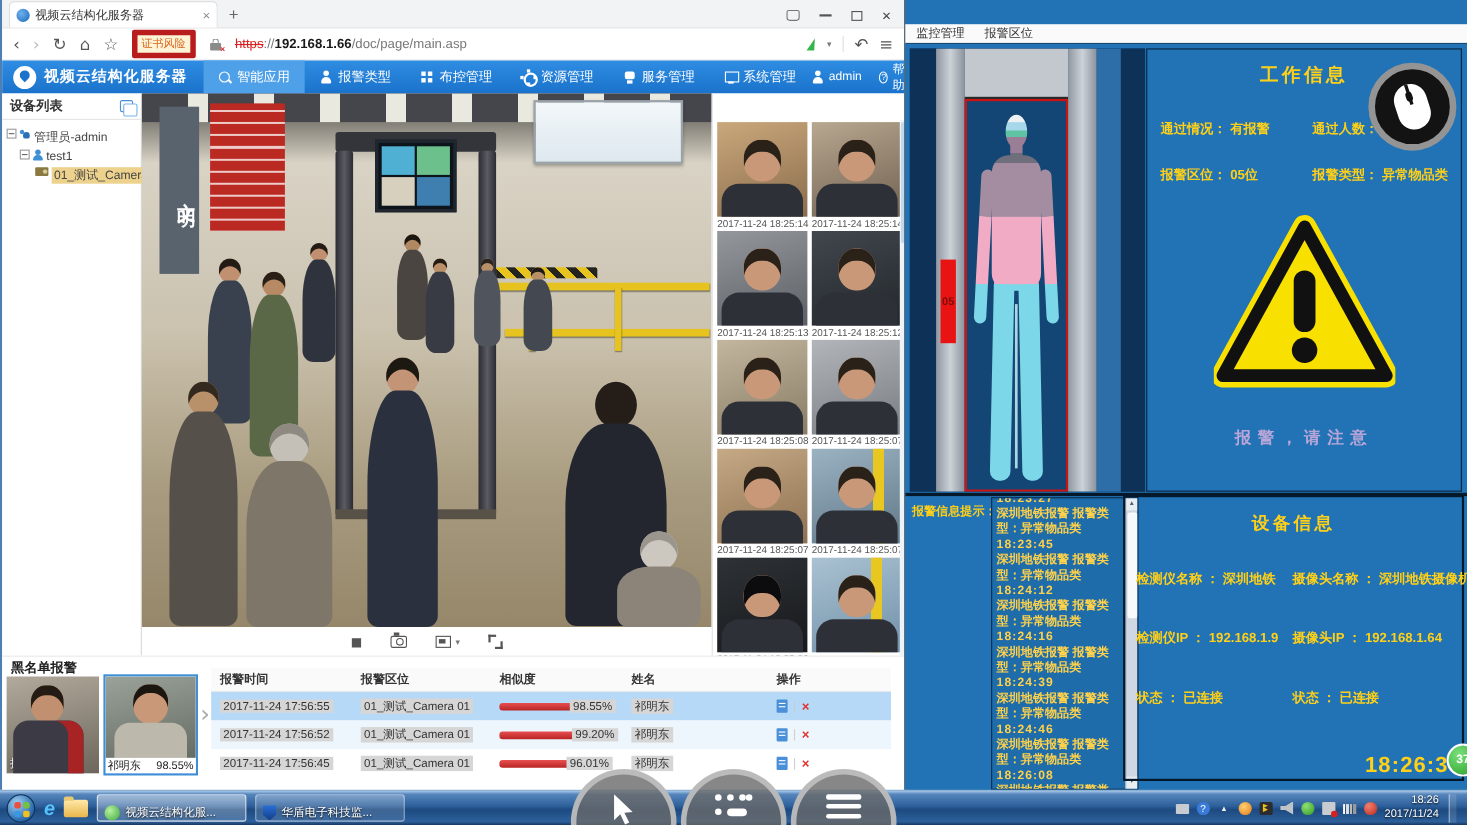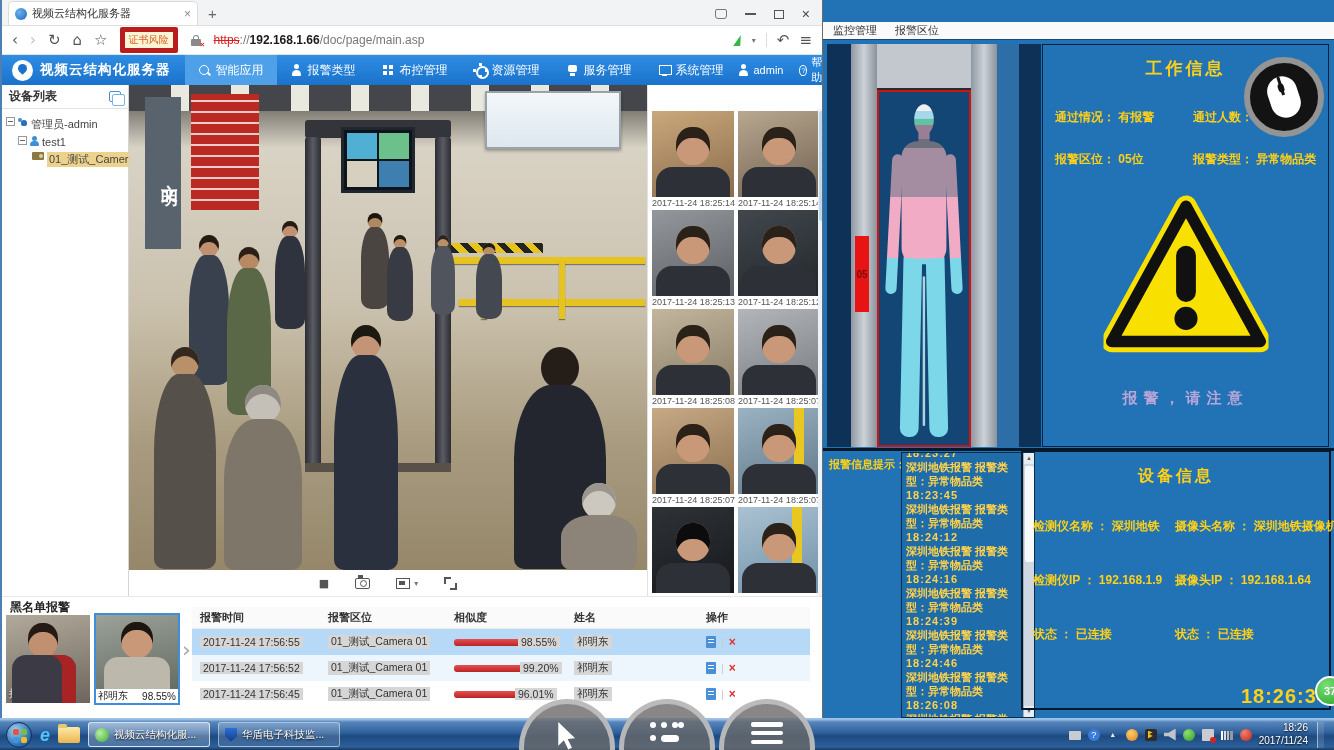--- a/index.html
+++ b/index.html
@@ -227,21 +227,21 @@
 .clock{position:absolute;right:6px;top:645px;font-size:20px;font-weight:bold;color:#ffd018;letter-spacing:1px}
 .greenbadge{position:absolute;left:492px;top:636px;width:30px;height:30px;border-radius:50%;background:radial-gradient(circle at 35% 30%,#7ae07a,#28a028);border:2px solid #fff;color:#fff;font-size:11px;font-weight:bold;display:flex;align-items:center;justify-content:center;z-index:7}
 
 
 #taskbar{position:absolute;left:0;top:718px;width:1334px;height:32px;background:linear-gradient(180deg,#a6c6e8 0%,#5585bb 10%,#2d5f9a 45%,#1d4a80 55%,#2d609b 90%,#16395f 100%);border-top:1px solid #9cc2e8;display:flex;align-items:center;gap:8px;padding:0 6px;z-index:40}
 .orb{width:26px;height:26px;border-radius:50%;background:radial-gradient(circle at 35% 30%,#9ed0f2,#2a68ac 70%,#123c70);border:1px solid #0e3258;position:relative;flex:none}
 .orb::before{content:"";position:absolute;left:6px;top:6px;width:6px;height:6px;border-radius:2px;background:#e85040;box-shadow:8px 0 0 #74c040,0 8px 0 #3898e8,8px 8px 0 #f0c020}
 .tb-ie{font-size:18px;font-weight:bold;font-style:italic;color:#58c0f8;text-shadow:0 0 3px #1a5a9a;line-height:26px}
 .tb-folder{width:22px;height:16px;background:linear-gradient(180deg,#ffe9a8,#e8b64c);border-radius:2px;position:relative;flex:none}
 .tb-folder::before{content:"";position:absolute;left:0;top:-3px;width:9px;height:4px;background:#e8c870;border-radius:2px 2px 0 0}
-.taskbtn{height:25px;width:122px;border:1px solid rgba(255,255,255,.45);border-radius:3px;background:linear-gradient(180deg,rgba(255,255,255,.25),rgba(255,255,255,.08));display:flex;align-items:center;gap:5px;padding:0 6px;color:#fff;font-size:10.5px;text-shadow:0 1px 2px #000;white-space:nowrap;overflow:hidden}
+.taskbtn{height:25px;width:136px;border:1px solid rgba(255,255,255,.45);border-radius:3px;background:linear-gradient(180deg,rgba(255,255,255,.25),rgba(255,255,255,.08));display:flex;align-items:flex-end;gap:5px;padding:0 6px;color:#fff;font-size:10.5px;text-shadow:0 1px 2px #000;white-space:nowrap;overflow:hidden}
 .taskbtn.active{background:linear-gradient(180deg,rgba(255,255,255,.45),rgba(255,255,255,.15));border-color:rgba(255,255,255,.7)}
 .tb-bicon{width:14px;height:14px;border-radius:50%;background:radial-gradient(circle at 35% 35%,#b8f0a0,#3aa83a);flex:none}
 .tb-hicon{width:12px;height:14px;background:linear-gradient(180deg,#2a6fd8,#123c86);clip-path:polygon(0 0,100% 0,100% 62%,50% 100%,0 62%);flex:none}
 .tray{margin-left:auto;display:flex;align-items:center;gap:7px;padding-right:4px}
 .ti{width:12px;height:12px;flex:none;position:relative}
 .ti-kb{background:#c8ccd0;border-radius:1px;height:9px;margin-top:2px}
 .ti-help{border-radius:50%;background:#3a7ad8;color:#fff;font-size:9px;text-align:center;line-height:12px}
 .ti-up{color:#eee;font-size:8px;line-height:12px;text-align:center}
 .ti-clocko{border-radius:50%;background:radial-gradient(circle at 40% 35%,#ffd070,#e07818)}
 .ti-b{background:#2c2c30;border-radius:2px}

